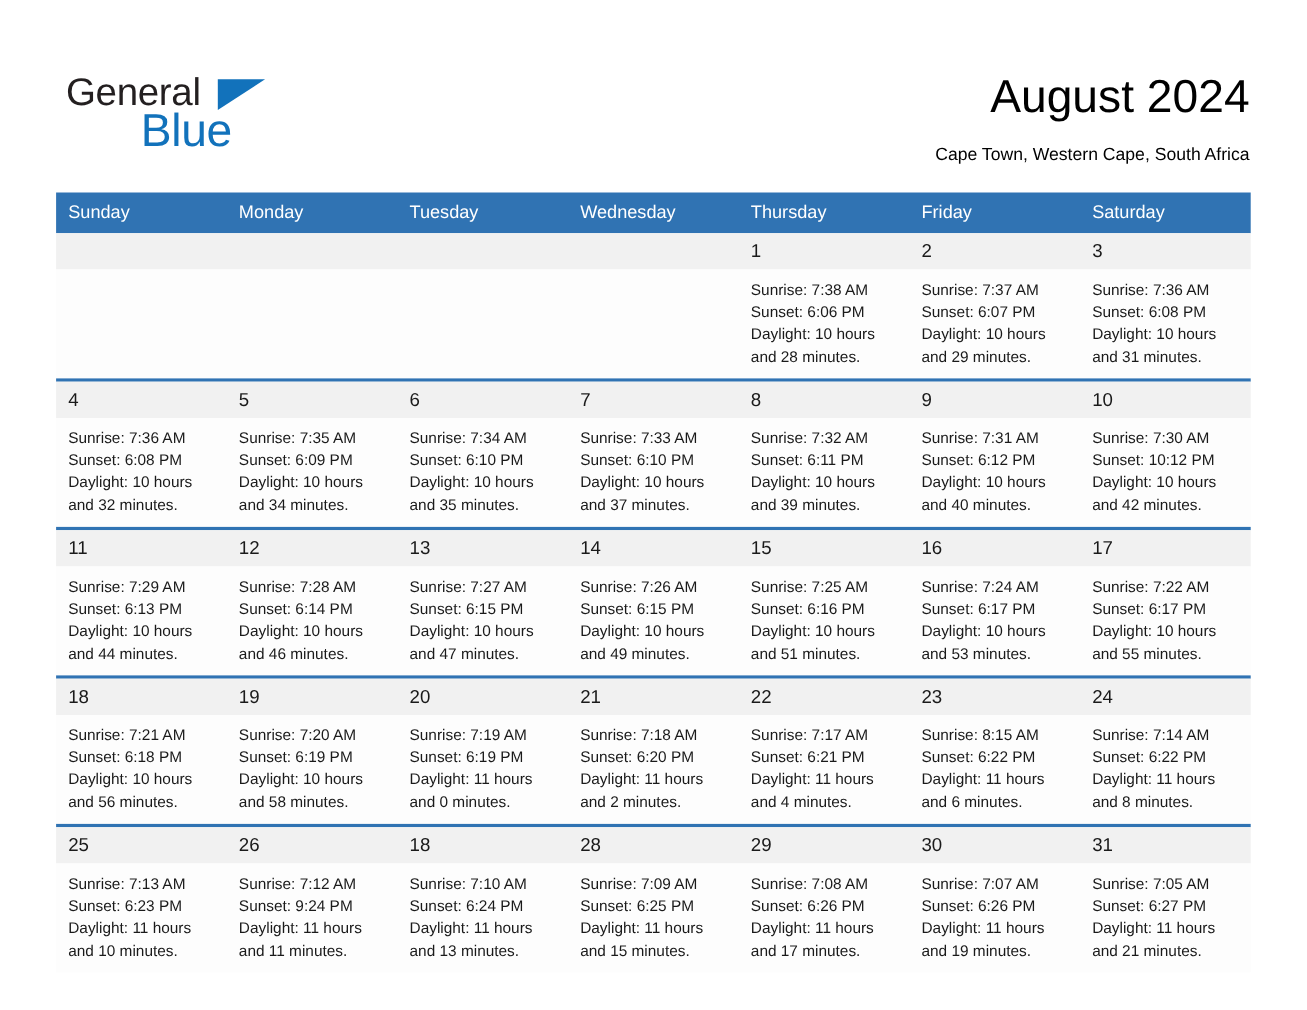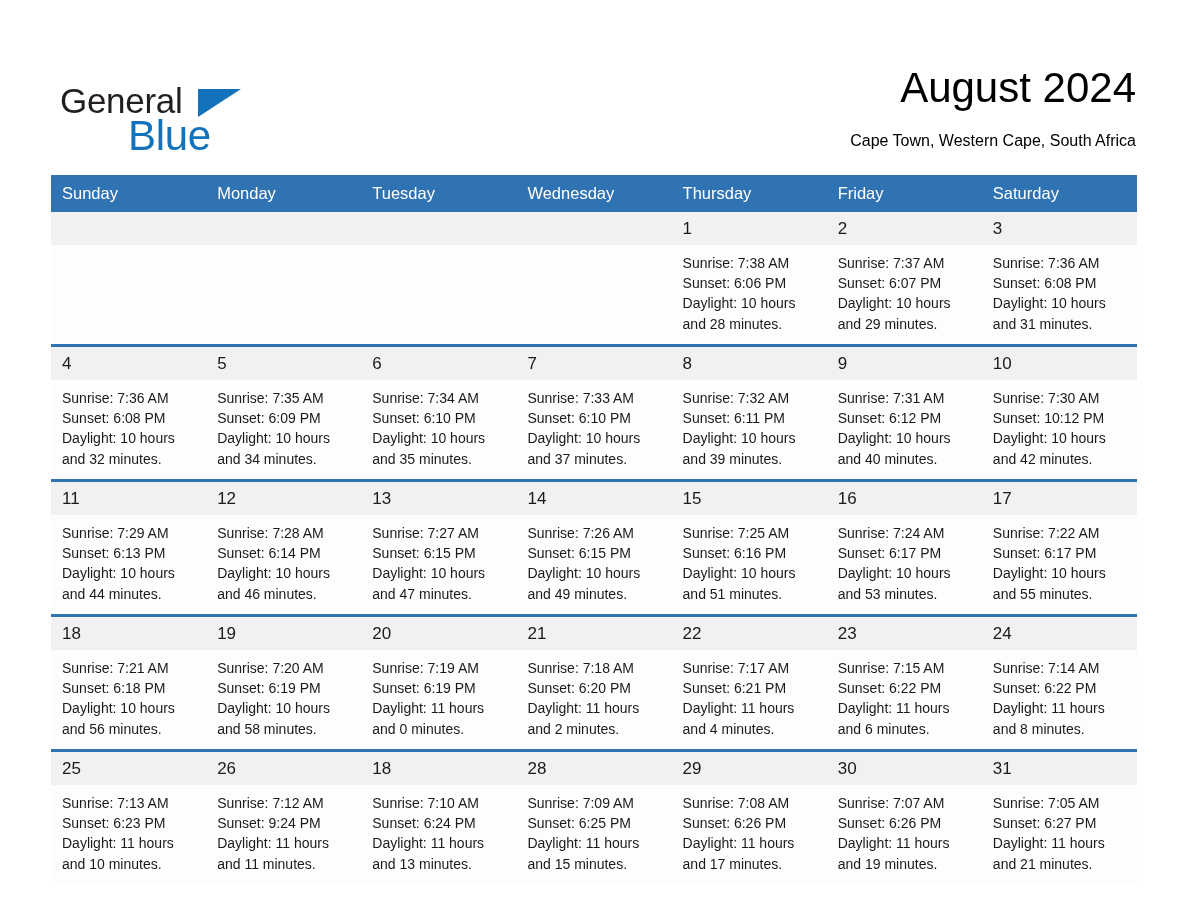--- a/index.html
+++ b/index.html
@@ -12,21 +12,21 @@
     height: 918px;
     font-family: "Liberation Sans", sans-serif;
     color: #000000;
     position: relative;
     overflow: hidden;
   }
 
   
   .page-header {
     display: flex;
-    align-items: flex-end;
+    align-items: center;
     justify-content: space-between;
     padding: 44px 52px 0 52px;
     box-sizing: border-box;
   }
 
   .logo {
     position: relative;
     width: 250px;
     height: 78px;
     flex: 0 0 auto;
@@ -352,21 +352,21 @@
 Daylight: 11 hours
 and 2 minutes.</div>
         </div>
       <div class="detail-cell">
           <div class="detail-line">Sunrise: 7:17 AM
 Sunset: 6:21 PM
 Daylight: 11 hours
 and 4 minutes.</div>
         </div>
       <div class="detail-cell">
-          <div class="detail-line">Sunrise: 7:15 AM
+          <div class="detail-line">Sunrise: 8:15 AM
 Sunset: 6:22 PM
 Daylight: 11 hours
 and 6 minutes.</div>
         </div>
       <div class="detail-cell">
           <div class="detail-line">Sunrise: 7:14 AM
 Sunset: 6:22 PM
 Daylight: 11 hours
 and 8 minutes.</div>
         </div>

